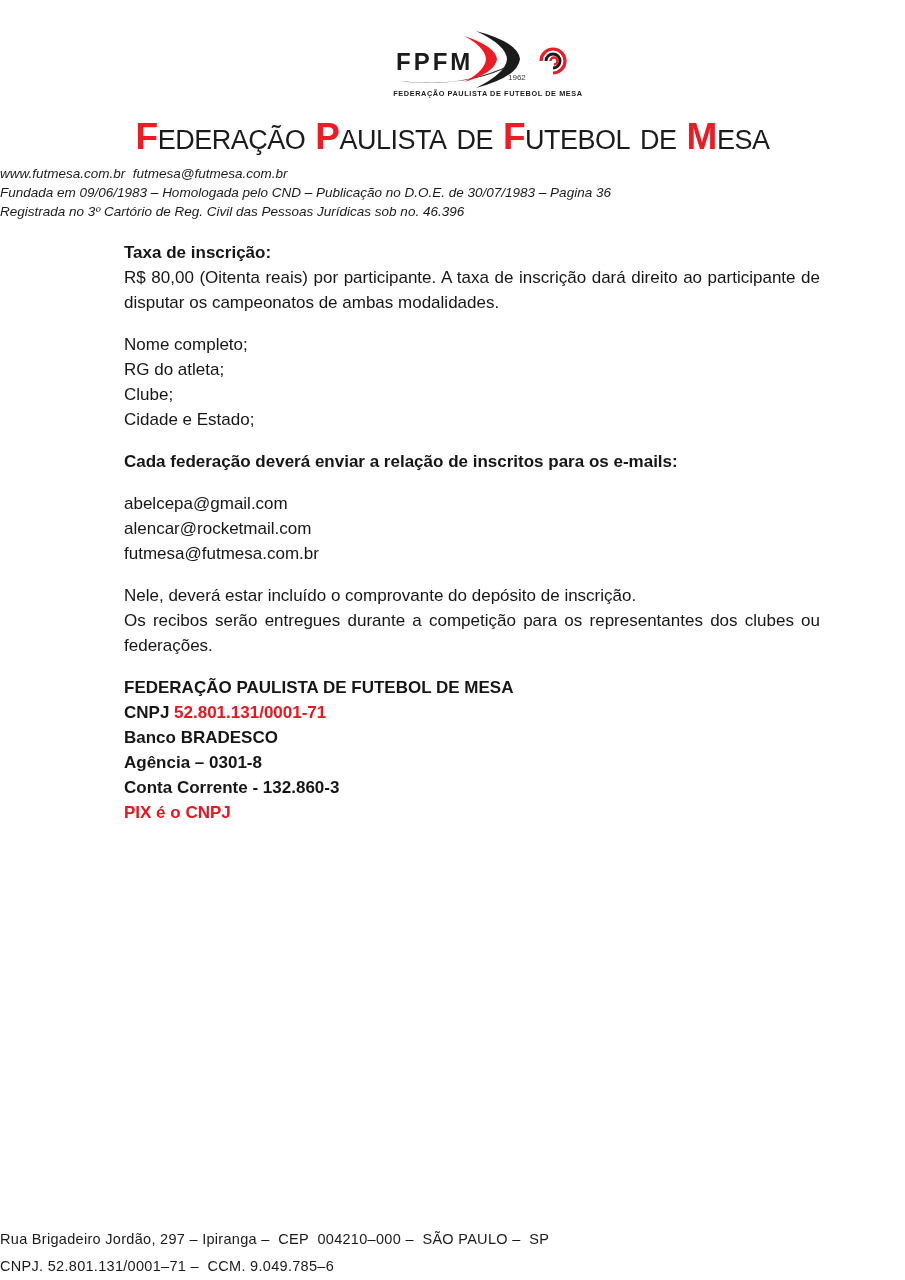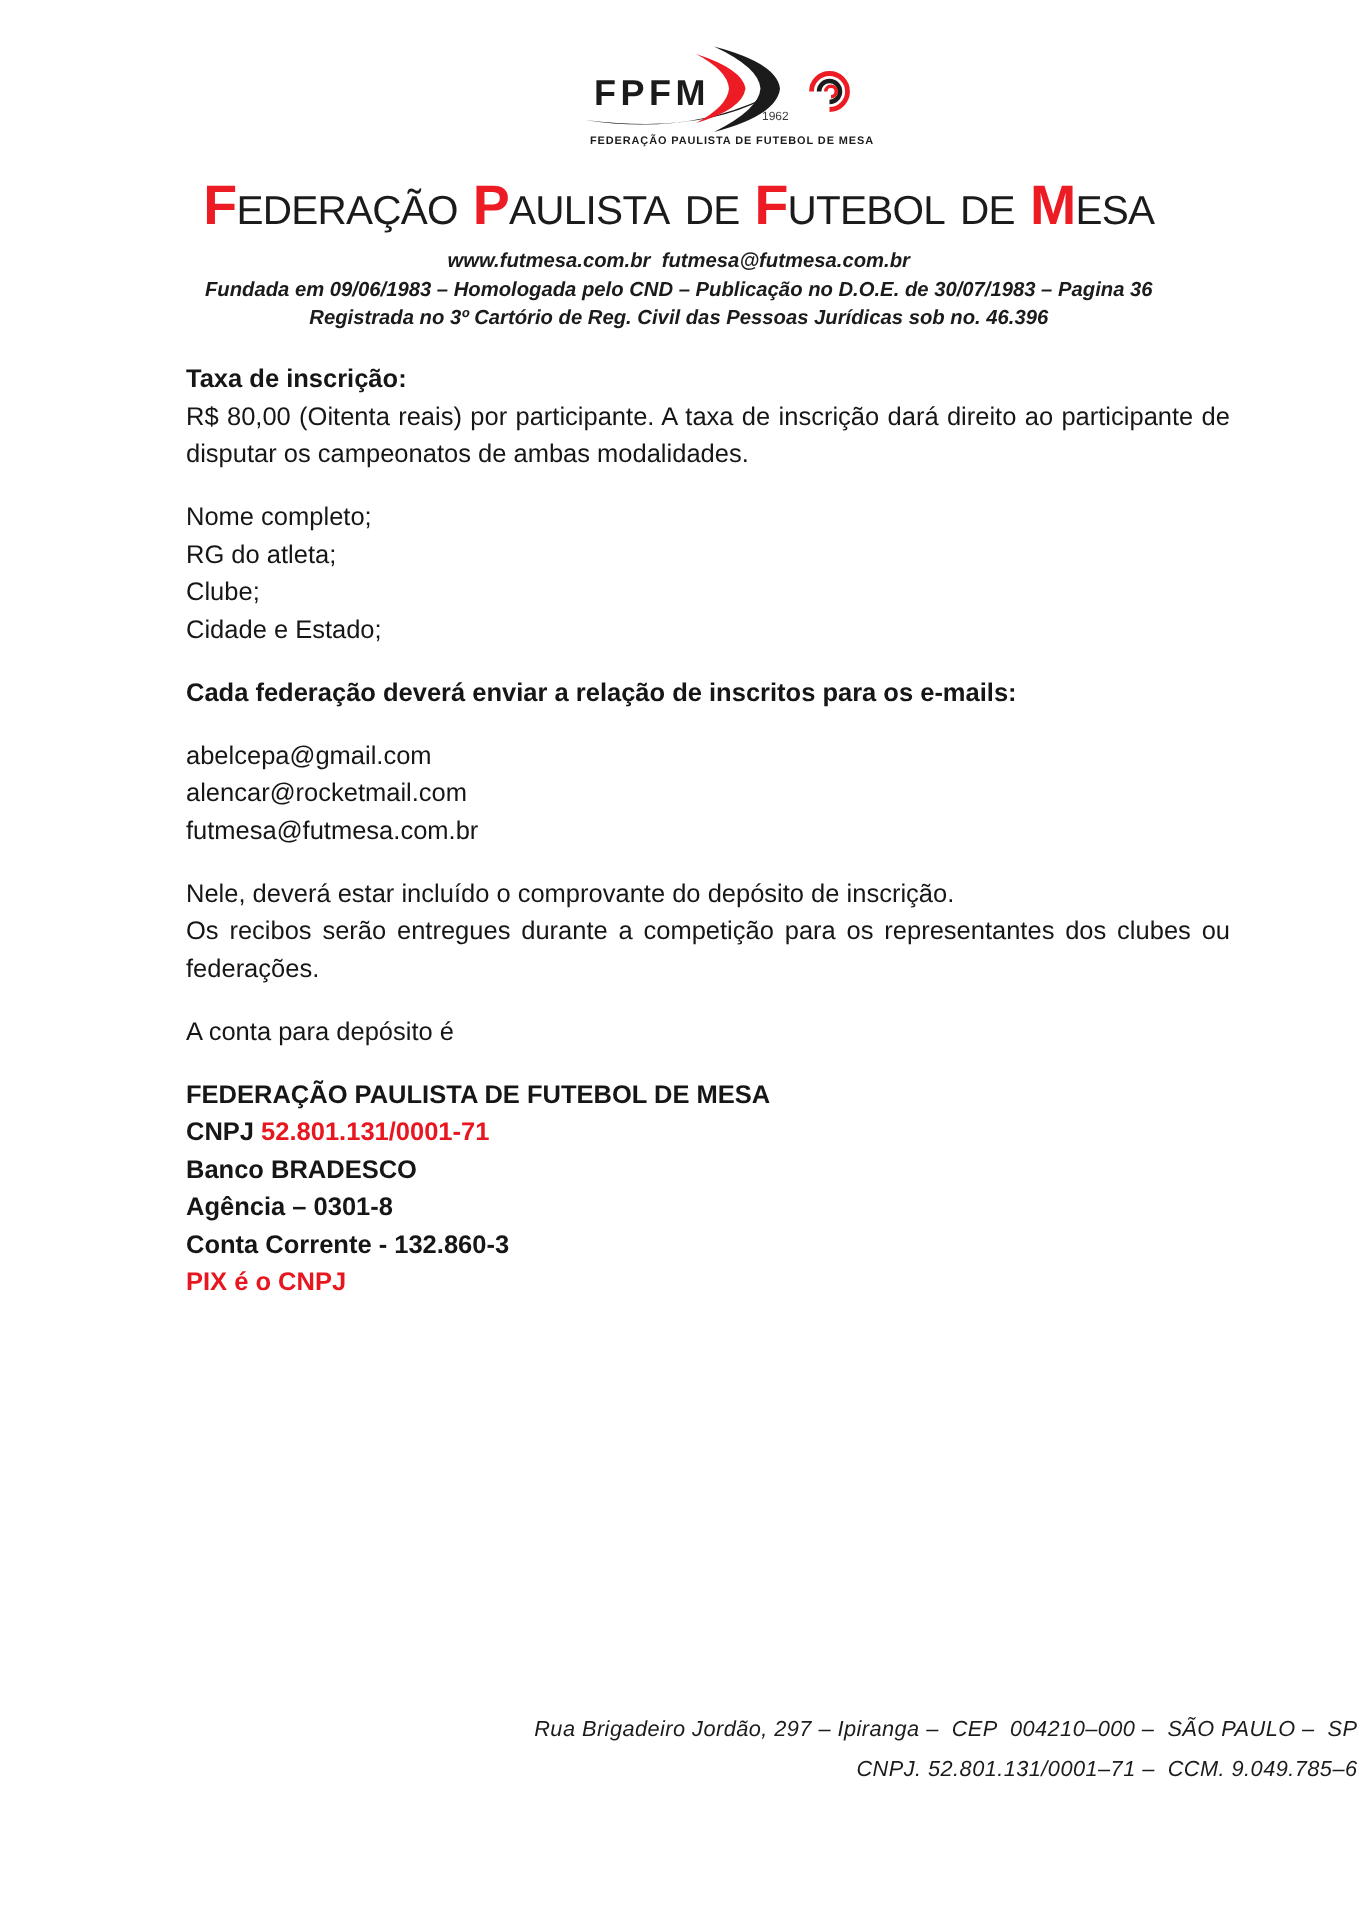--- a/index.html
+++ b/index.html
@@ -45,26 +45,25 @@
     font-size: 27px;
     font-weight: 400;
   }
 
   
   .subhead {
     position: absolute;
     top: 164px;
     left: 0;
     width: 100%;
-    text-align: center;
+    text-align: left;
     font-style: italic;
     font-size: 13.5px;
     line-height: 19px;
     color: #1b1b1b;
-    font-weight: bold;
   }
   .pre { white-space: pre-wrap; }
 
   
   .body-text {
     position: absolute;
     top: 240px;
     left: 108px;
     width: 712px;
     font-size: 17px;
@@ -73,25 +72,24 @@
   }
   .para { margin: 0 0 17px 16px; }
   .just { text-align: justify; }
   .bold { font-weight: bold; }
   .red { color: #e8161e; }
   .bank-block { margin-bottom: 42px; }
 
   
   .footer {
     position: absolute;
-    top: 1140px;
+    top: 1226px;
     left: 0;
     width: 100%;
-    text-align: right;
-    font-style: italic;
+    text-align: left;
     font-size: 14.5px;
     line-height: 27px;
     color: #1b1b1b;
     letter-spacing: 0.3px;
   }
 </style>
 </head>
 <body>
 
 <div class="page">
@@ -145,21 +143,20 @@
       <div>abelcepa@gmail.com</div>
       <div>alencar@rocketmail.com</div>
       <div>futmesa@futmesa.com.br</div>
     </div>
 
     <div class="para">
       <div>Nele, deverá estar incluído o comprovante do depósito de inscrição.</div>
       <div class="just">Os recibos serão entregues durante a competição para os representantes dos clubes ou federações.</div>
     </div>
 
-    <div class="para">A conta para depósito é</div>
 
     <div class="para bank-block bold">
       <div>FEDERAÇÃO PAULISTA DE FUTEBOL DE MESA</div>
       <div><span class="pre">CNPJ </span><span class="red">52.801.131/0001-71</span></div>
       <div>Banco BRADESCO</div>
       <div>Agência – 0301-8</div>
       <div>Conta Corrente - 132.860-3</div>
       <div class="red">PIX é o CNPJ</div>
     </div>
 

